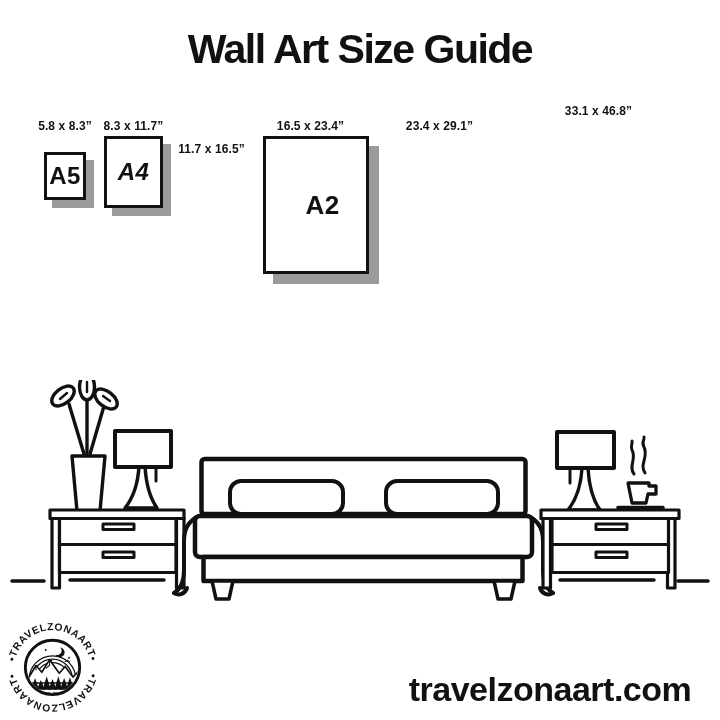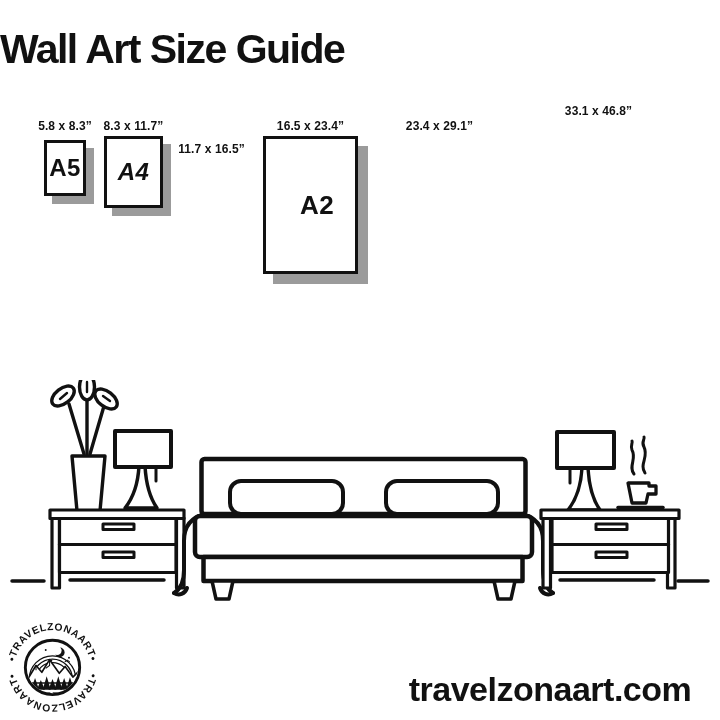--- a/index.html
+++ b/index.html
@@ -1,21 +1,21 @@
 <!DOCTYPE html>
 <html><head>
 <meta charset="utf-8">
 <style>
   html,body{margin:0;padding:0;background:#ffffff;}
   .canvas{
     position:relative;width:720px;height:720px;background:#ffffff;overflow:hidden;
     font-family:"Liberation Sans",sans-serif;color:#111111;
   }
   .title{
-    position:absolute;top:26px;left:0;right:0;margin:0;text-align:left;
+    position:absolute;top:26px;left:0;right:0;margin:0;text-align:center;
     font-size:41px;font-weight:700;letter-spacing:-1.5px;color:#111111;
   }
   .papers{position:absolute;inset:0;}
   .dims{
     position:absolute;transform:translateX(-50%);white-space:nowrap;
     font-size:12px;font-weight:700;letter-spacing:0.1px;color:#111111;
   }
   .paper{
     position:absolute;background:#ffffff;border:3px solid #111111;box-sizing:border-box;
     display:flex;align-items:center;justify-content:center;
@@ -31,30 +31,30 @@
 </style>
 </head>
 <body>
 
 <div class="canvas">
 
   <h1 class="title">Wall Art Size Guide</h1>
 
   <div id="papers" class="papers">
       <div class="dims" style="left: 65px; top: 119px;">5.8 x 8.3”</div>
-      <div class="paper" style="left: 44px; top: 140px; width: 42px; height: 56px; box-shadow: rgb(155, 155, 155) 8px 8px 0px 0px;">
+      <div class="paper" style="left: 44px; top: 152px; width: 42px; height: 48px; box-shadow: rgb(155, 155, 155) 8px 8px 0px 0px;">
         <span class="code" style="font-size: 24px;">A5</span>
       </div>
       <div class="dims" style="left: 133.5px; top: 119px;">8.3 x 11.7”</div>
       <div class="paper" style="left: 104px; top: 136px; width: 59px; height: 72px; box-shadow: rgb(155, 155, 155) 8px 8px 0px 0px; font-style: italic;">
         <span class="code" style="font-size: 24px;">A4</span>
       </div>
       <div class="dims" style="left: 211.5px; top: 118px; margin-top: 24px;">11.7 x 16.5”</div>
       <div class="dims" style="left: 310.5px; top: 119px;">16.5 x 23.4”</div>
-      <div class="paper" style="left: 263px; top: 136px; width: 95px; height: 138px; box-shadow: rgb(155, 155, 155) 10px 10px 0px 0px; padding-left: 13px;">
+      <div class="paper" style="left: 263px; top: 136px; width: 106px; height: 138px; box-shadow: rgb(155, 155, 155) 10px 10px 0px 0px; padding-left: 13px;">
         <span class="code" style="font-size: 26px;">A2</span>
       </div>
       <div class="dims" style="left: 439.5px; top: 119px;">23.4 x 29.1”</div>
       <div class="dims" style="left: 598.5px; top: 104px;">33.1 x 46.8”</div>
     </div>
 
   <svg class="scene" viewBox="0 380 720 235" xmlns="http://www.w3.org/2000/svg">
     <g stroke="#111111" fill="#ffffff" stroke-linejoin="round" stroke-linecap="round">
 
       <g fill="none" stroke-width="3.5">

